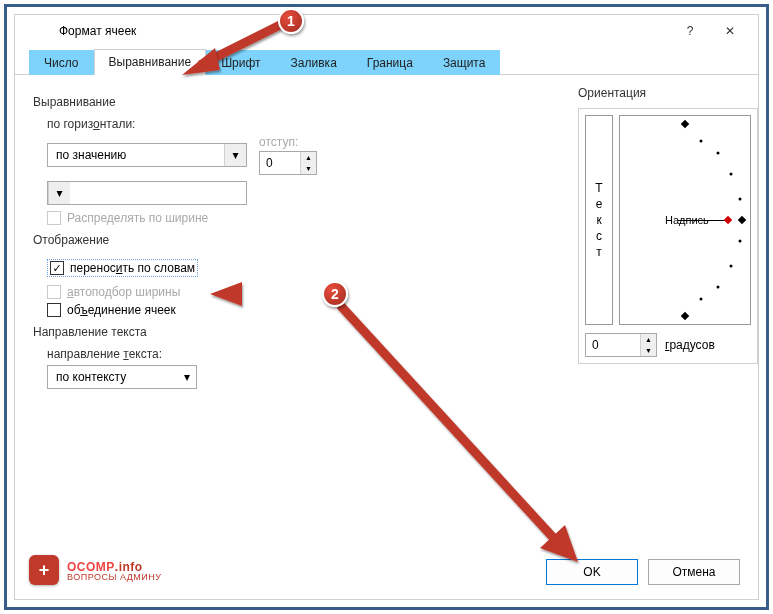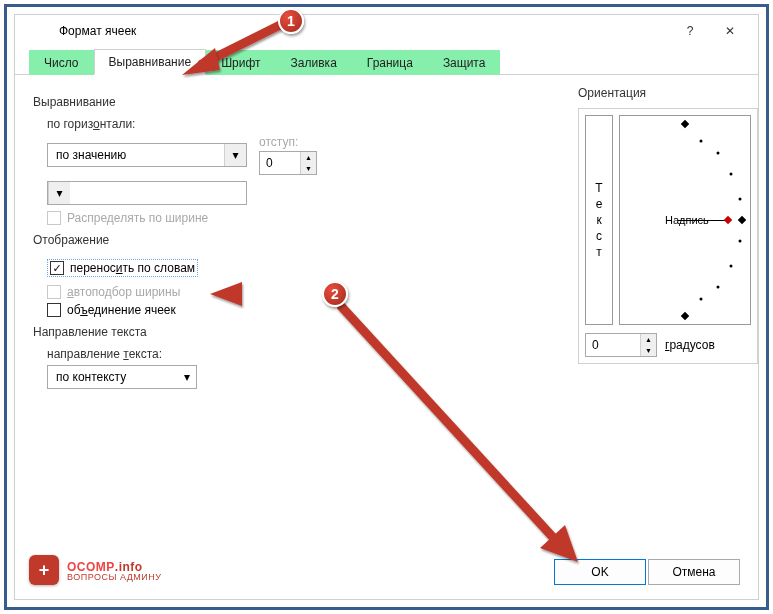--- a/index.html
+++ b/index.html
@@ -3,21 +3,21 @@
   <meta charset="utf-8">
   <style>
     * { box-sizing: border-box; font-family: "Segoe UI", Tahoma, sans-serif; font-size: 12px; }
     body { margin: 0; background: #fff; position: relative; width: 773px; height: 614px; }
     .frame { position: absolute; left: 4px; top: 4px; width: 765px; height: 606px; border: 3px solid #385d8a; background: #fff; }
     .dialog { position: absolute; left: 7px; top: 7px; right: 7px; bottom: 7px; background: #fff; border: 1px solid #d0d0d0; }
     .titlebar { height: 32px; display: flex; align-items: center; padding: 0 8px; }
     .titlebar .title { flex: 1; padding-left: 4px; margin-left: 32px; }
     .titlebar .help, .titlebar .close { width: 40px; height: 28px; display: flex; align-items: center; justify-content: center; color: #333; }
     .tabs { display: flex; padding: 0 14px; border-bottom: 1px solid #d0d0d0; height: 28px; align-items: flex-end; }
-    .tab { padding: 5px 14px; border: 1px solid transparent; border-bottom: none; color: #222; cursor: default; position: relative; top: 1px; background: #86efac; }
+    .tab { padding: 5px 14px; border: 1px solid transparent; border-bottom: none; color: #222; cursor: default; position: relative; top: 1px; background: #7dd3fc; }
     .tab.active { border-color: #d0d0d0; background: #fff; border-bottom: 1px solid #fff; }
     .content { position: relative; padding: 14px 18px; }
     .group-label { color: #333; margin: 6px 0 8px 0; }
     .group { margin-bottom: 8px; }
     .field-label { margin: 4px 0 4px 14px; color: #333; }
     .row { display: flex; align-items: center; margin-bottom: 6px; }
     .combo { display: inline-flex; align-items: center; border: 1px solid #a9a9a9; height: 24px; background: #fff; }
     .combo .ctext { padding: 0 8px; flex: 1; }
     .combo .cbtn { width: 22px; height: 100%; border-left: 1px solid #d0d0d0; background: #efefef; display: flex; align-items: center; justify-content: center; }
     .combo.small .cbtn { border-left: none; background: #fff; width: 18px; }
@@ -34,21 +34,21 @@
     .orient-inner { display: flex; height: 210px; }
     .vtext { width: 28px; border: 1px solid #999; display: flex; flex-direction: column; align-items: center; justify-content: center; gap: 4px; padding: 4px 0; margin-right: 6px; }
     .vtext span { line-height: 1; }
     .dial { flex: 1; border: 1px solid #999; position: relative; }
     .dial .lbl { position: absolute; left: 6px; top: 50%; transform: translateY(-50%); font-size: 11px; padding-left: 39px; }
     .dial .line { position: absolute; left: 58px; top: 50%; width: 52px; height: 1px; background: #000; }
     .dial .pivot { position: absolute; left: 108px; top: 50%; width: 6px; height: 6px; background: #c00; transform: translate(-50%,-50%) rotate(45deg); }
     .diamond { position: absolute; width: 6px; height: 6px; background: #000; transform: translate(-50%,-50%) rotate(45deg); }
     .dot { position: absolute; width: 3px; height: 3px; background: #000; border-radius: 50%; transform: translate(-50%,-50%); }
     .deg-row { display: flex; align-items: center; margin-top: 8px; gap: 8px; }
-    .buttons { position: absolute; right: 18px; bottom: 14px; display: flex; gap: 2px; }
+    .buttons { position: absolute; right: 18px; bottom: 14px; display: flex; gap: 10px; }
     .btn { width: 92px; height: 26px; border: 1px solid #a9a9a9; background: #fdfdfd; display: flex; align-items: center; justify-content: center; }
     .btn.primary { border-color: #0078d7; }
     .logo { position: absolute; left: 14px; bottom: 14px; display: flex; align-items: center; gap: 8px; }
     .logo .badge { width: 30px; height: 30px; background: #c0392b; border-radius: 6px; display: flex; align-items: center; justify-content: center; color: #fff; font-weight: bold; font-size: 18px; box-shadow: 0 1px 3px rgba(0,0,0,.3); }
     .logo .txt { display: flex; flex-direction: column; line-height: 1; }
     .logo .txt .t1 { font-weight: bold; font-size: 15px; letter-spacing: .5px; }
     .logo .txt .t1 b { color: #ef4444; }
     .logo .txt .t1 i { color: #c0392b; font-style: normal; }
     .logo .txt .t2 { font-size: 9px; color: #c0392b; letter-spacing: .5px; }
     .marker { position: absolute; width: 26px; height: 26px; border-radius: 50%; background: radial-gradient(circle at 35% 30%, #e74c3c, #a12b1f); border: 2px solid #fff; box-shadow: 1px 2px 3px rgba(0,0,0,.4); color: #fff; font-weight: bold; display: flex; align-items: center; justify-content: center; font-size: 14px; z-index: 20; }

